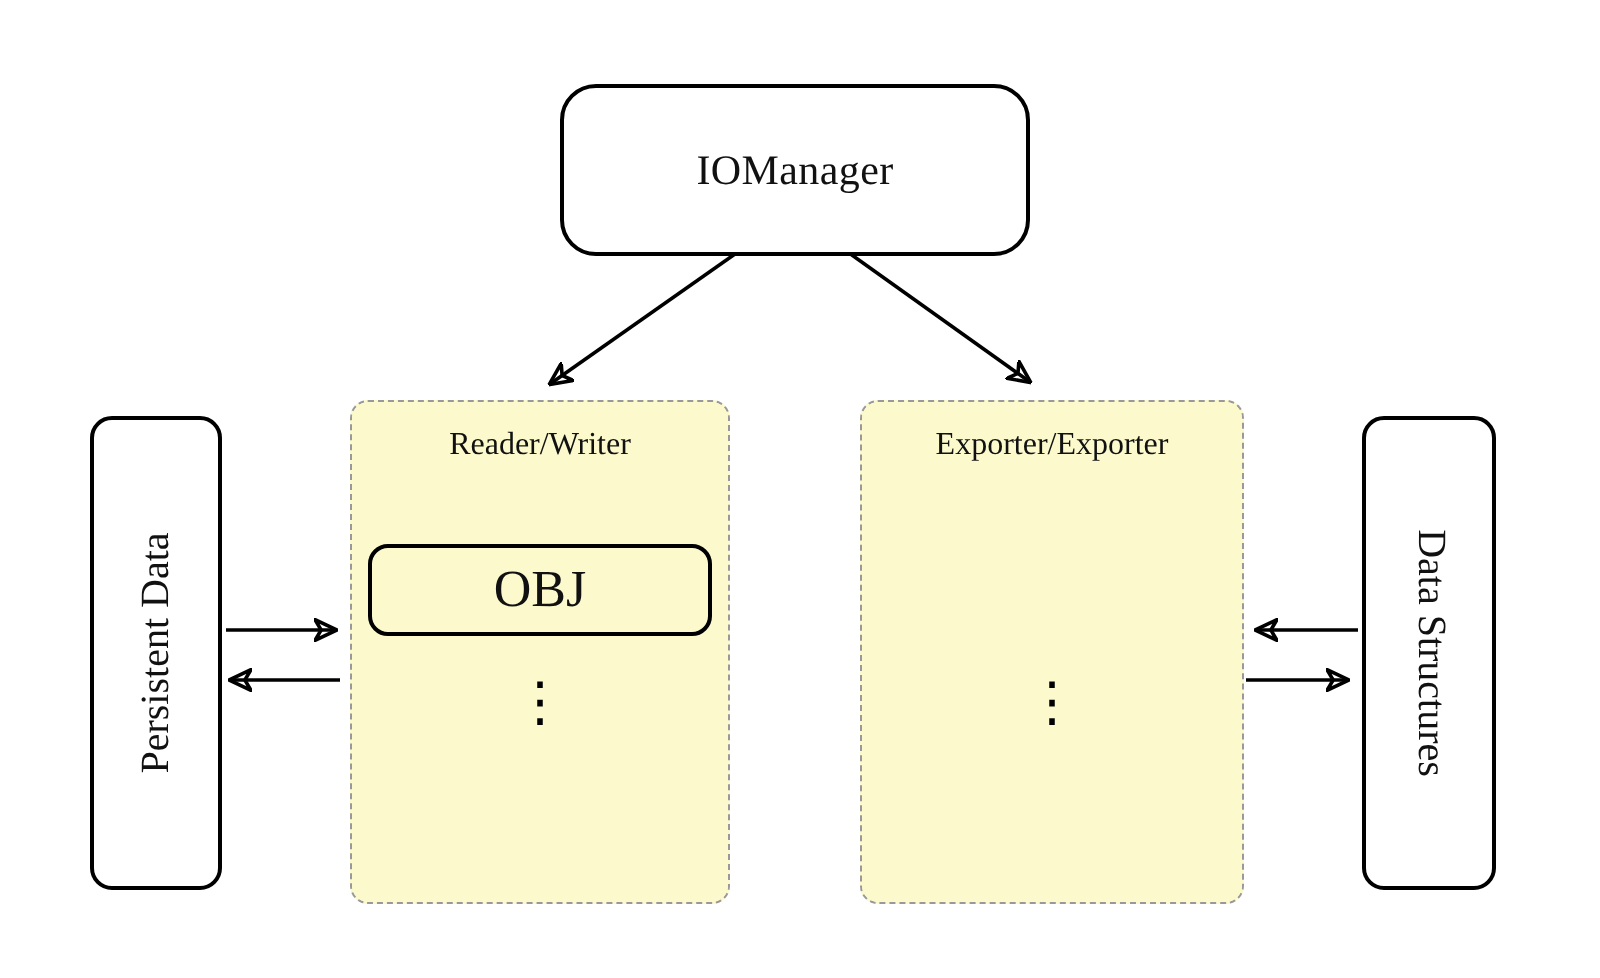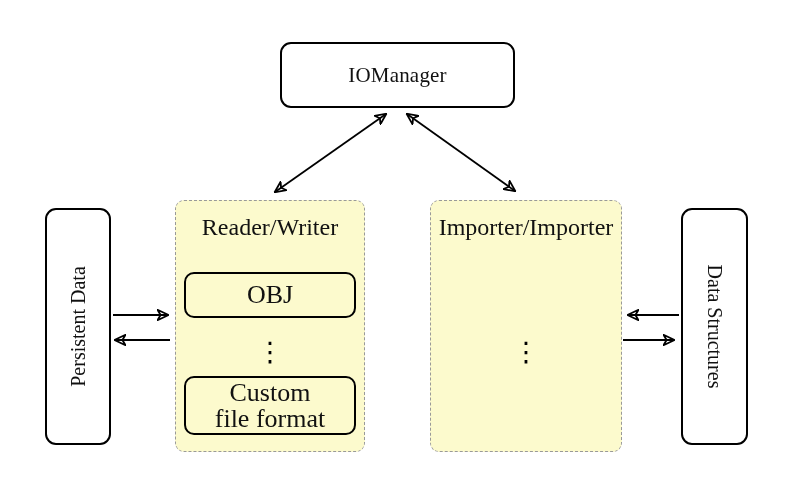--- a/index.html
+++ b/index.html
@@ -28,21 +28,21 @@
   .group{
     position:absolute;
     width:190px;height:252px;
     background:#fcfacd;
     border:1.6px dashed #999999;
     border-radius:9px;
     box-sizing:border-box;
   }
   .group-title{
     position:absolute;left:0;right:0;top:13px;
-    text-align:center;font-size:24px;
+    text-align:center;font-size:16px;
   }
   .item{
     position:absolute;
     left:8px;right:8px;
     background:#fcfacd;
     border:2.5px solid #000;
     border-radius:10px;
     display:flex;flex-direction:column;align-items:center;justify-content:center;
     box-sizing:border-box;
     font-size:26px;line-height:26px;
@@ -71,46 +71,42 @@
       </marker>
     </defs>
     <path d="M 386,114 L 275,192" marker-start="url(#ah)" marker-end="url(#ah)"></path>
     <path d="M 407,114 L 515,191" marker-start="url(#ah)" marker-end="url(#ah)"></path>
     <path d="M 113,315 L 168,315" marker-end="url(#ah)"></path>
     <path d="M 170,340 L 115,340" marker-end="url(#ah)"></path>
     <path d="M 679,315 L 628,315" marker-end="url(#ah)"></path>
     <path d="M 623,340 L 674,340" marker-end="url(#ah)"></path>
   </svg>
 
-  <div class="node" style="left:280px;top:42px;width:235px;height:66px;">
+  <div class="node" style="left:280px;top:42px;width:235px;height:86px;border-radius:18px;">
     <span class="node-label">IOManager</span>
   </div>
 
   <div class="node" style="left:45px;top:208px;width:66px;height:237px;">
     <span class="vlabel rot-ccw">Persistent Data</span>
   </div>
 
   <div class="node" style="left:681px;top:208px;width:67px;height:237px;">
     <span class="vlabel rot-cw">Data Structures</span>
   </div>
 
   <div class="group" style="left:175px;top:200px;">
     <div class="group-title">Reader/Writer</div>
     <div class="item item-top">
       <span>OBJ</span>
     </div>
     <div class="dots">
       <span>⋮</span>
     </div>
-    <div class="item item-bottom">
-      <span>Custom</span>
-      <span>file format</span>
-    </div>
   </div>
 
   <div class="group" style="left:430px;top:200px;width:192px;">
-    <div class="group-title">Importer/Importer</div>
+    <div class="group-title">Exporter/Exporter</div>
     <div class="dots">
       <span>⋮</span>
     </div>
   </div>
 
 </div>
 
 </body></html>

